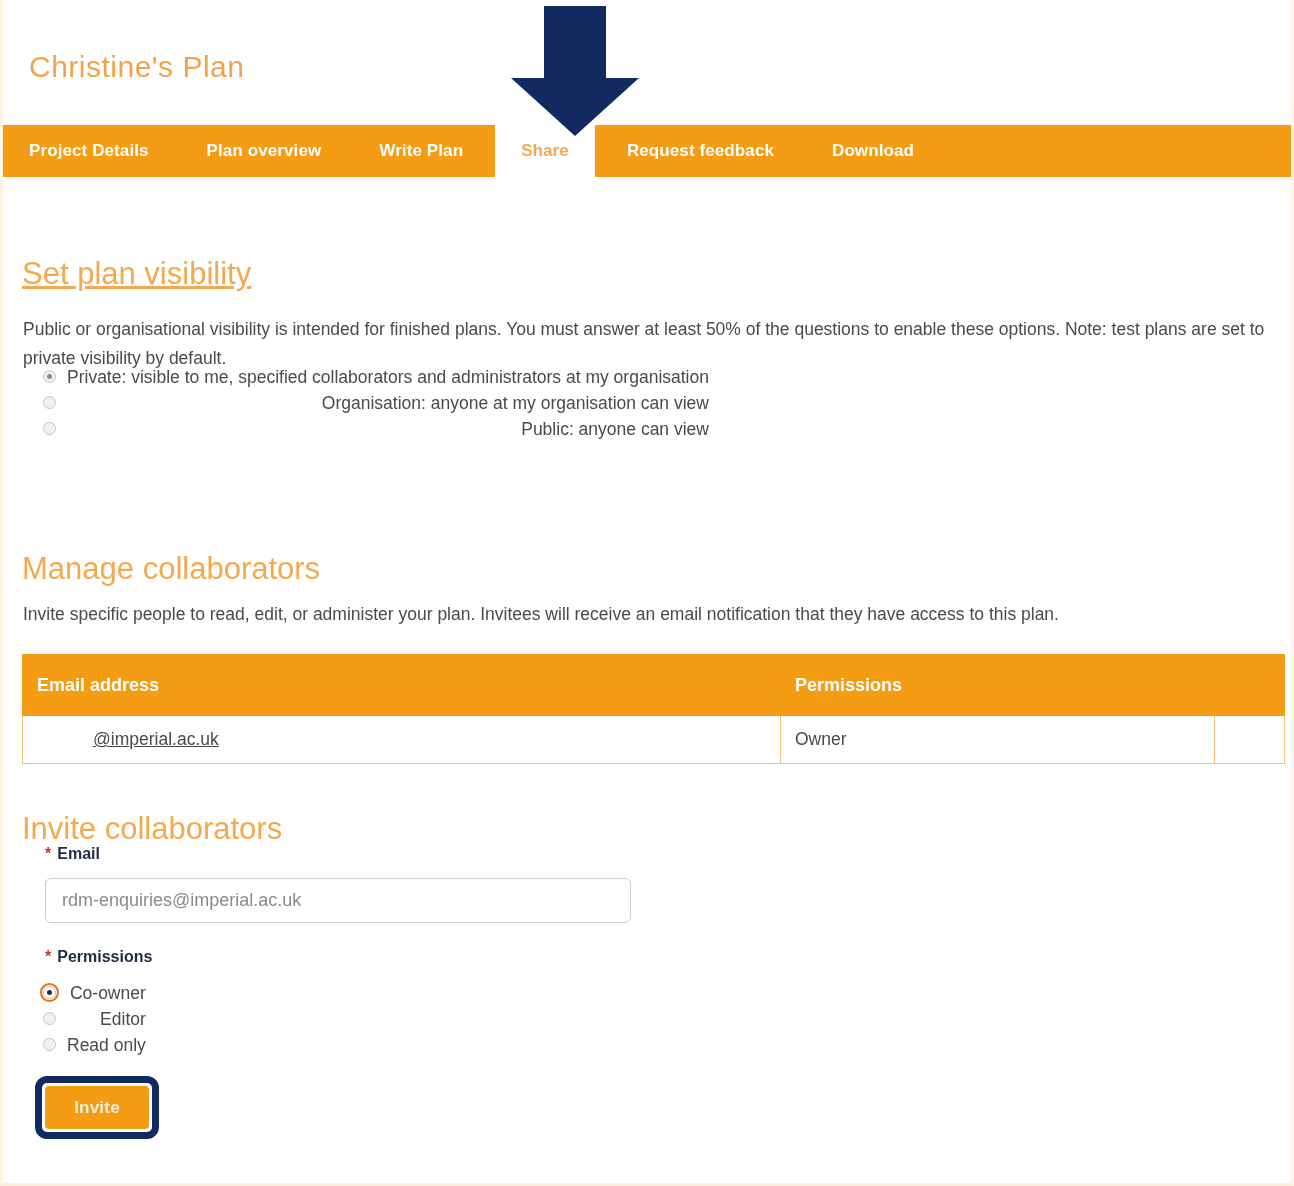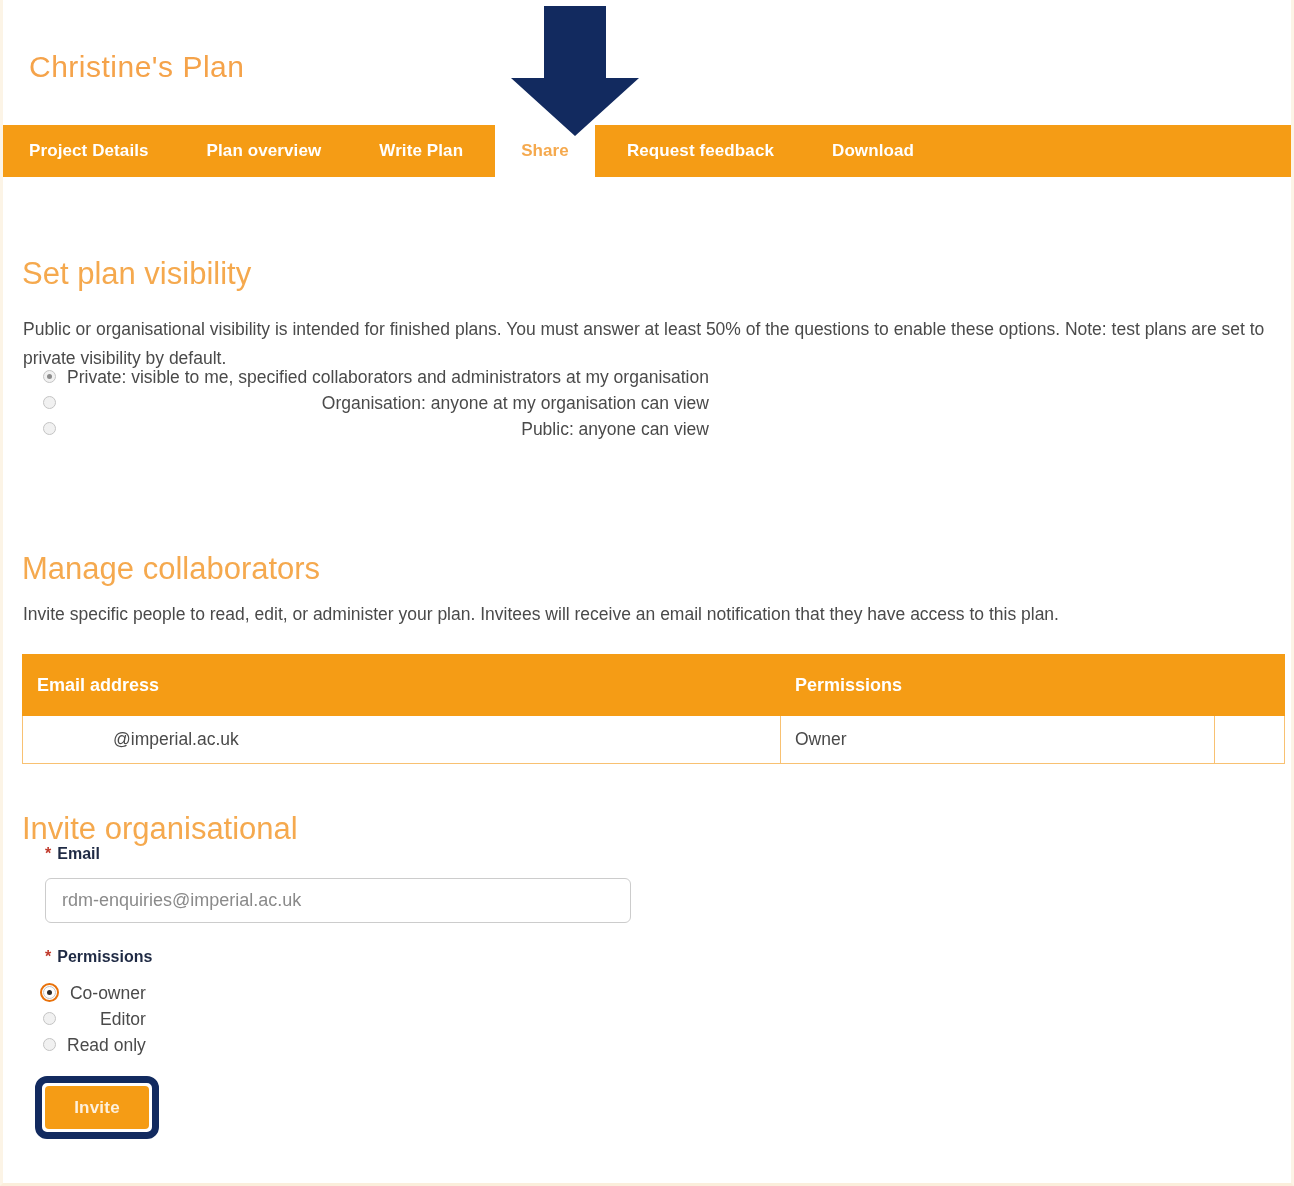--- a/index.html
+++ b/index.html
@@ -162,21 +162,21 @@
     background: #ffffff;
     color: #4a4a4a;
     font-size: 17.5px;
     padding: 13px 14px;
     height: 48px;
     border: 1px solid #f8c172;
   }
   .col-email   { width: 758px; }
   .col-perm    { width: 434px; }
   .col-actions { width: 70px; }
-  td.cell-email { padding-left: 90px; }
+  td.cell-email { padding-left: 70px; text-decoration: underline; }
 
   
   .form-label {
     position: absolute;
     font-size: 16px;
     font-weight: bold;
     color: #1f2a44;
     white-space: nowrap;
   }
   .req-star { color: #c0392b; font-weight: bold; margin-right: 6px; }
@@ -233,21 +233,21 @@
     <div class="tab">Write Plan</div>
     <div class="tab active">Share</div>
     <div class="tab">Request feedback</div>
     <div class="tab">Download</div>
   </nav>
 
   <svg class="arrow-ann" viewBox="0 0 128 130">
     <polygon points="33,0 95,0 95,72 128,72 64,130 0,72 33,72" fill="#122a5f"></polygon>
   </svg>
 
-  <h2 class="sec-head" style="top:232px;">Set plan visibility</h2>
+  <h2 class="sec-head" style="top:232px;text-decoration:underline;">Set plan visibility</h2>
 
   <p class="para" style="top:297px;">Public or organisational visibility is intended for finished plans. You must answer at least 50% of the questions to enable these options. Note: test plans are set to private visibility by default.</p>
 
   <div class="radio-list" style="top:364px;">
     <div class="radio-row">
       <span class="rdo checked"></span>
       <span class="rdo-label">Private: visible to me, specified collaborators and administrators at my organisation</span>
     </div>
     <div class="radio-row">
       <span class="rdo"></span>
@@ -273,21 +273,21 @@
     </thead>
     <tbody>
       <tr>
         <td class="cell-email">@imperial.ac.uk</td>
         <td>Owner</td>
         <td></td>
       </tr>
     </tbody>
   </table>
 
-  <h2 class="sec-head" style="top:787px;">Invite organisational</h2>
+  <h2 class="sec-head" style="top:787px;">Invite collaborators</h2>
 
   <div class="form-label" style="left:42px; top:845px;">
     <span class="req-star">*</span><span>Email</span>
   </div>
 
   <input class="email-input" type="text" placeholder="rdm-enquiries@imperial.ac.uk" style="">
 
   <div class="form-label" style="left:42px; top:948px;">
     <span class="req-star">*</span><span>Permissions</span>
   </div>

